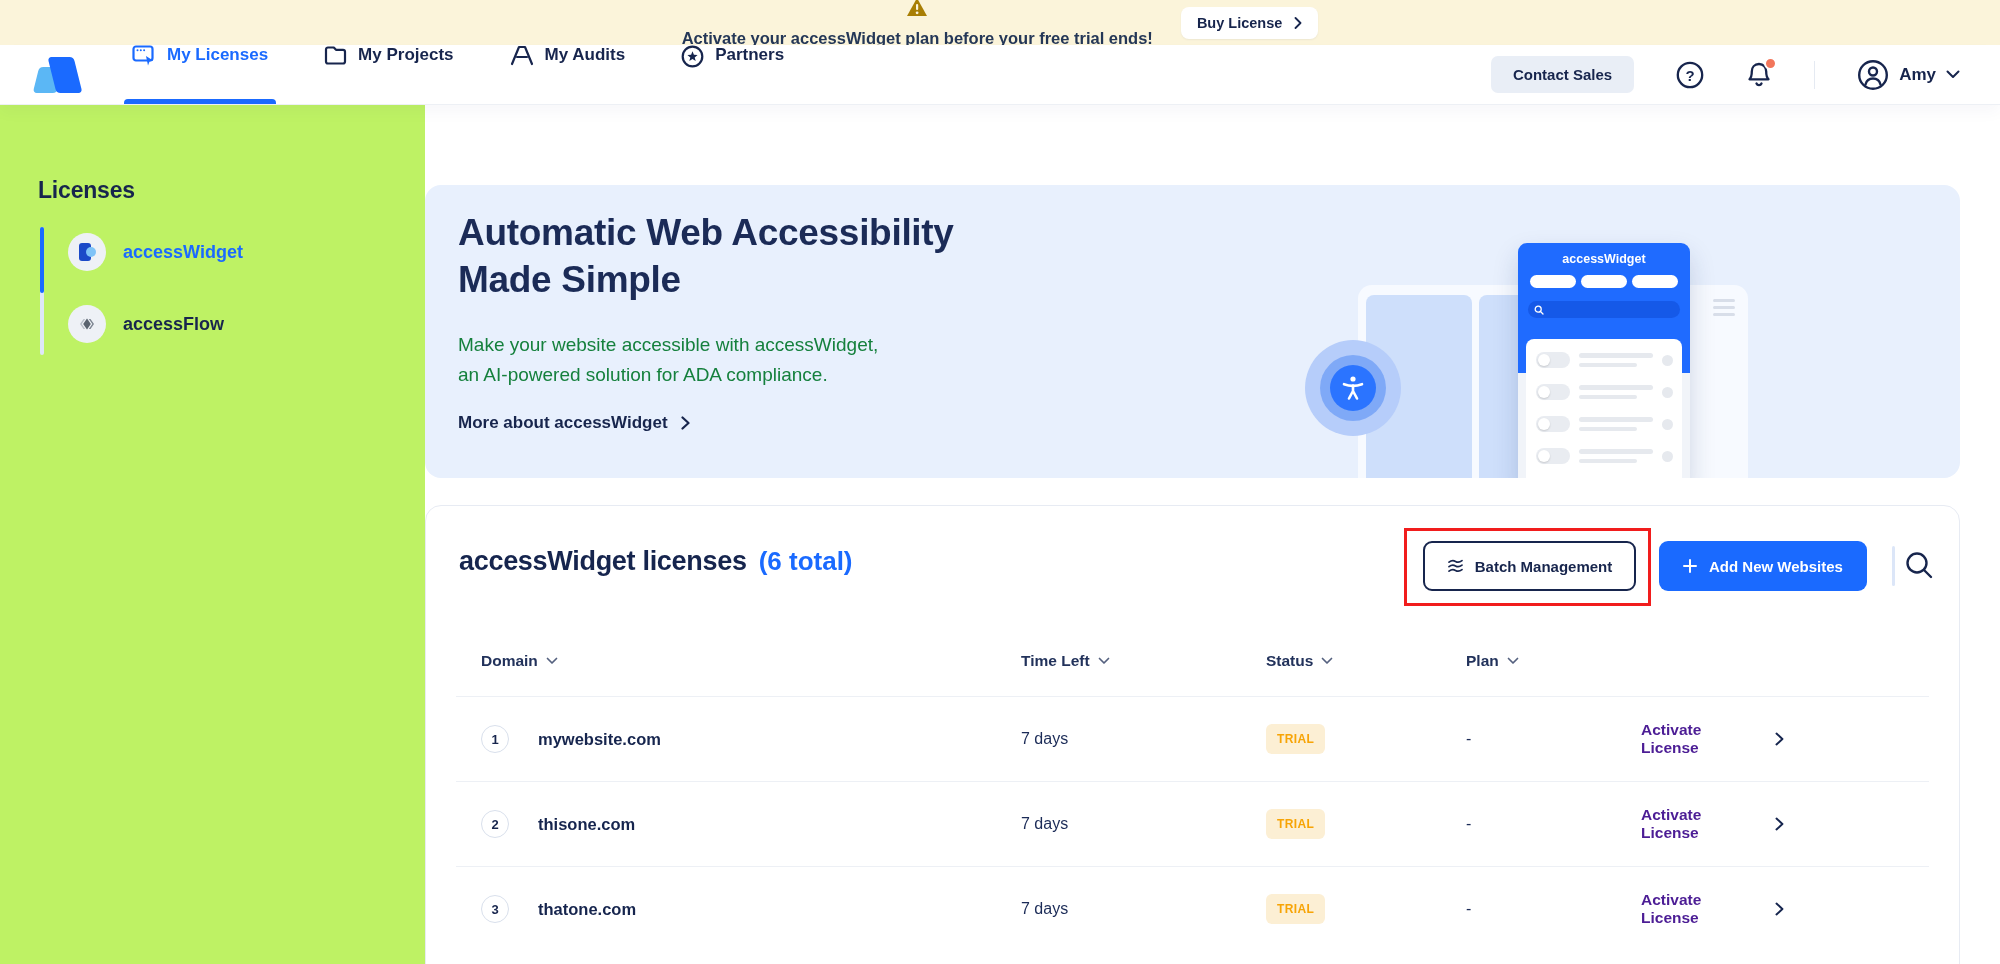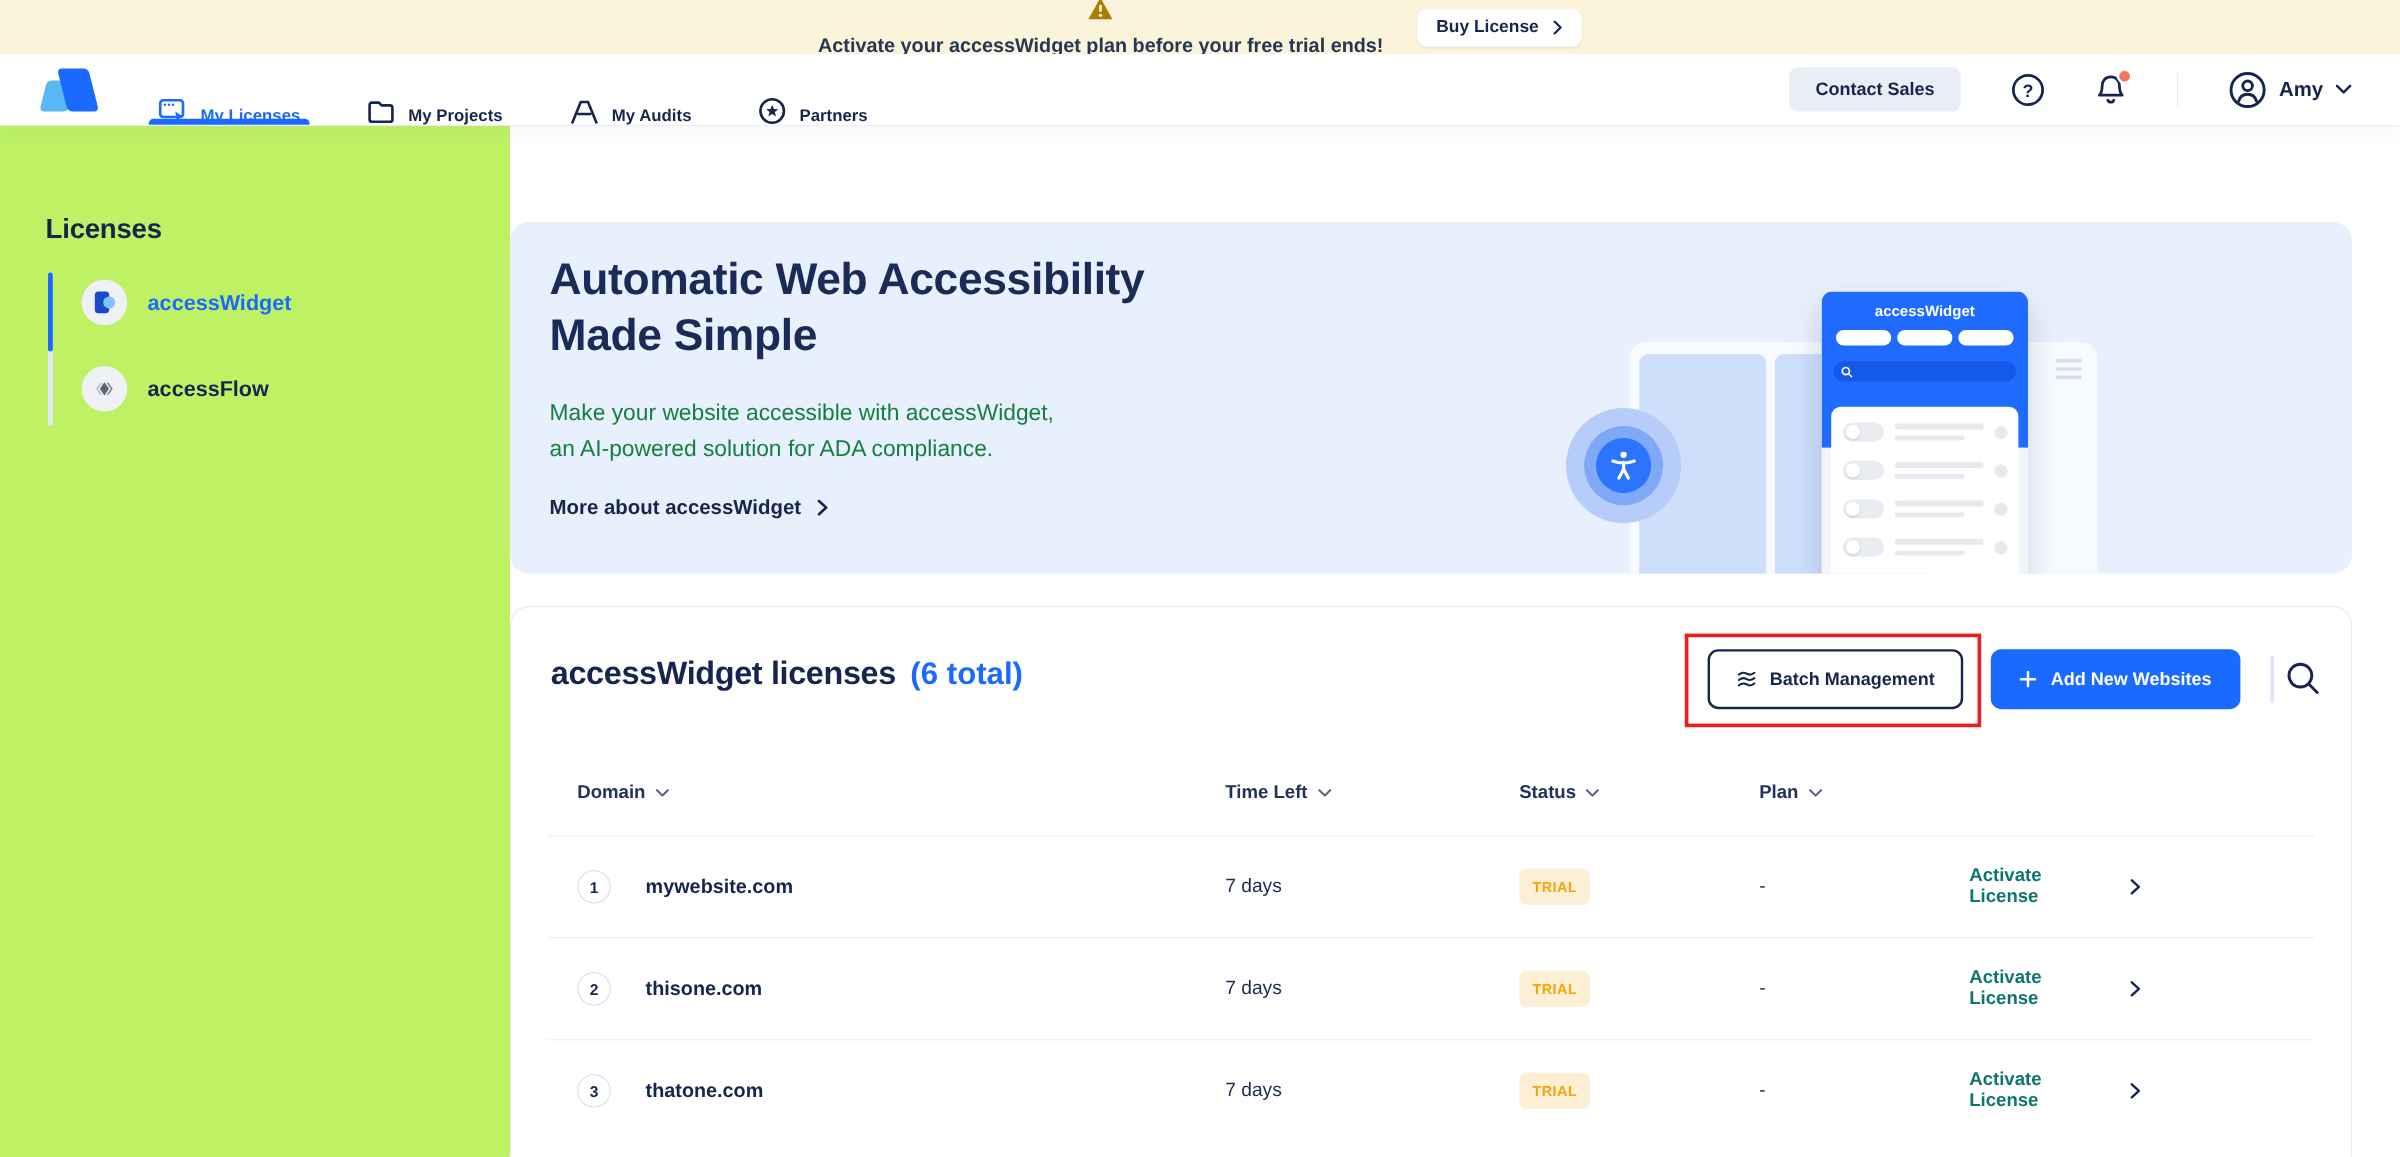--- a/index.html
+++ b/index.html
@@ -18,21 +18,21 @@
   
   .nav { position:absolute; top:45px; left:0; width:2000px; height:60px; background:#fff;
     border-bottom:1px solid #EDF0F5; box-shadow:0 8px 14px rgba(27,43,87,.03);
     display:flex; align-items:center; z-index:5; }
   .logo { width:66px; height:40px; margin-left:30px; position:relative; }
   .logo .l1 { position:absolute; left:6px; bottom:2px; width:24px; height:26px; background:#5BB7F5;
     transform:skewX(-14deg); border-radius:4px; }
   .logo .l2 { position:absolute; left:22px; bottom:2px; width:26px; height:36px; background:#1A6AFF;
     transform:skewX(14deg); border-radius:4px; }
   .nav-items { display:flex; align-items:center; height:100%; margin-left:36px; gap:56px; }
-  .nav-item { height:100%; display:flex; align-items:flex-end; gap:11px; font-size:14px; font-weight:700;
+  .nav-item { height:100%; display:flex; align-items:flex-start; gap:11px; font-size:17px; font-weight:700;
     color:#17254D; cursor:pointer; position:relative; }
   .nav-item.active { color:#1A6AFF; }
   .nav-item.active::after { content:""; position:absolute; left:-8px; right:-8px; bottom:0; height:5px;
     background:#1A6AFF; border-radius:4px 4px 0 0; }
   .nav-right { margin-left:auto; display:flex; align-items:center; margin-right:40px; gap:42px; }
   .contact-btn { height:37px; background:#E9EEF6; border:none; border-radius:7px; padding:0 22px;
     font-size:15px; font-weight:700; color:#17254D; cursor:pointer; }
   .icon-btn { background:none; border:none; cursor:pointer; display:flex; align-items:center; position:relative; }
   .bell-dot { position:absolute; top:-4px; right:-5px; width:13px; height:13px; border-radius:50%;
     background:#F2765B; border:2px solid #fff; }
@@ -118,21 +118,21 @@
   .th { display:flex; align-items:center; gap:8px; font-size:15.5px; font-weight:600; color:#22325B; cursor:pointer; }
   .t-body .t-row { height:85px; border-top:1px solid #EDF0F5; padding-left:25px; }
   .cell-domain { display:flex; align-items:center; gap:29px; }
   .num-circle { width:28px; height:28px; border-radius:50%; border:1.5px solid #D9E0EC;
     display:flex; align-items:center; justify-content:center; font-size:13px; font-weight:600; color:#17254D; }
   .domain-txt { font-size:16.5px; font-weight:700; color:#16254E; }
   .cell-time, .cell-plan { font-size:16px; font-weight:500; color:#1B2B57; }
   .trial-badge { display:inline-flex; align-items:center; justify-content:center; height:30px; padding:0 11px;
     border-radius:6px; background:#FCEFD4; color:#F7A406; font-size:12px; font-weight:800; letter-spacing:.4px; }
   .cell-action { display:flex; align-items:center; justify-content:flex-end; gap:13px; padding-right:145px;
-    font-size:15.5px; font-weight:700; color:#0f766e; cursor:pointer; }
+    font-size:15.5px; font-weight:700; color:#4c1d95; cursor:pointer; }
   svg { display:block; }
 </style>
 </head>
 <body>
 
 <div class="page">
 
   <div class="banner">
     <div class="banner-msg">
       <span>

